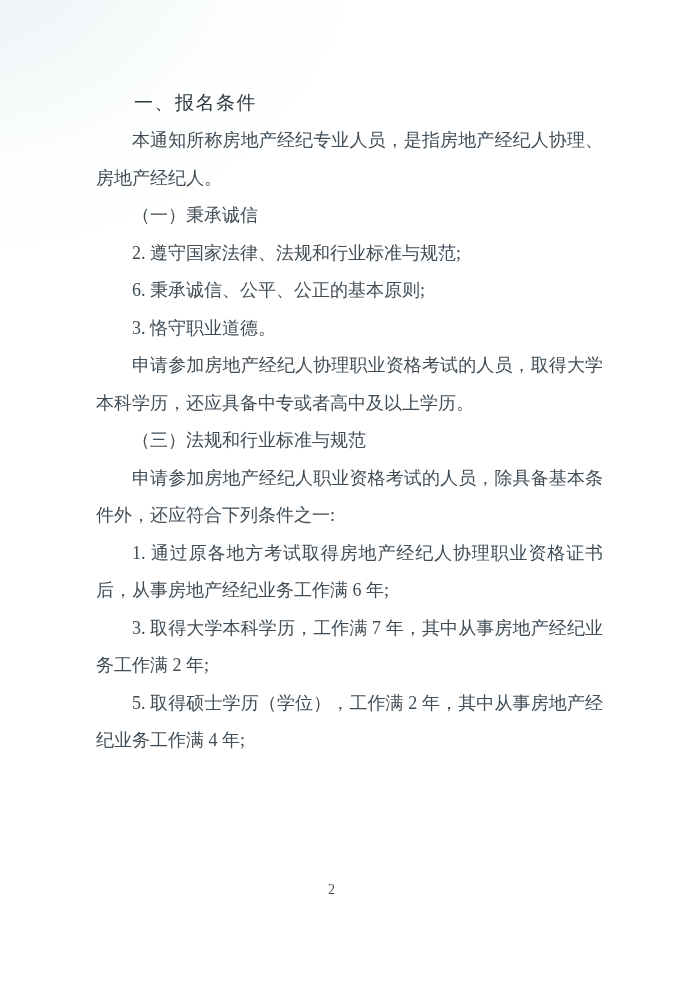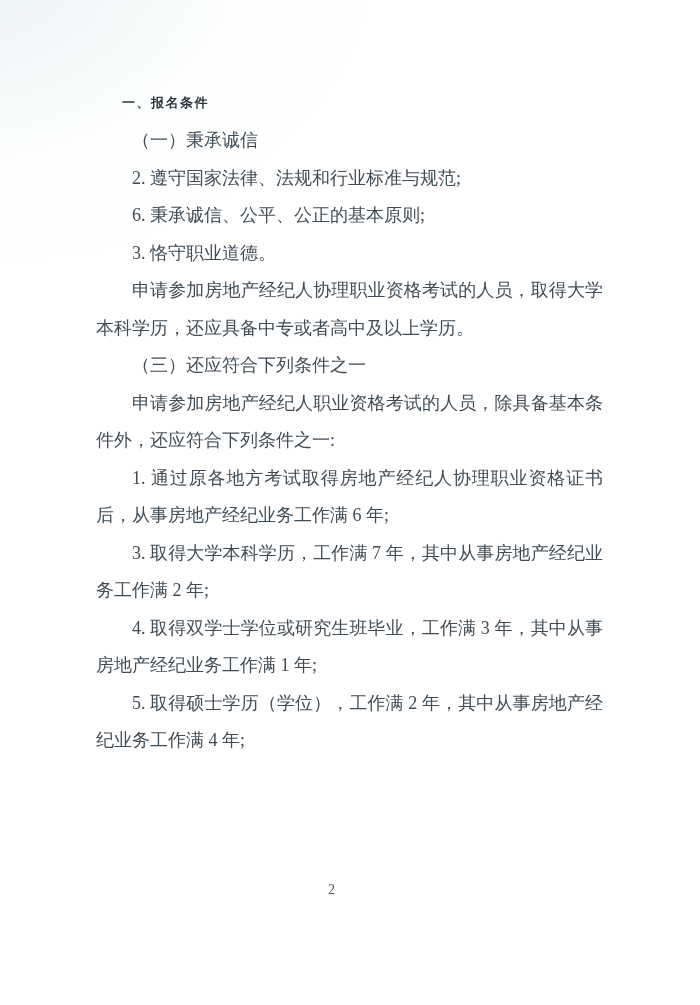--- a/index.html
+++ b/index.html
@@ -26,22 +26,22 @@
     top: 84px;
     width: 507px;
     color: #414d56;
     font-size: 18px;
     line-height: 37.5px;
     text-align: justify;
     text-justify: inter-ideograph;
   }
   .heading {
     margin: 0;
-    font-size: 13px;
-    font-weight: bold;
+    font-size: 19px;
+    font-weight: normal;
     color: #2e373d;
     text-indent: 2em;
     line-height: 38px;
     letter-spacing: 1.5px;
   }
   .content p {
     margin: 0;
     text-indent: 2em;
   }
   .page-number {
@@ -52,26 +52,26 @@
     color: #49535b;
     letter-spacing: 0;
   }
 </style>
 </head>
 <body>
 
 <div class="page">
   <div class="content">
     <h1 class="heading">一、报名条件</h1>
+    <p>本通知所称房地产经纪专业人员，是指房地产经纪人协理、房地产经纪人。</p>
     <p>（一）秉承诚信</p>
     <p>2. 遵守国家法律、法规和行业标准与规范;</p>
     <p>6. 秉承诚信、公平、公正的基本原则;</p>
     <p>3. 恪守职业道德。</p>
     <p>申请参加房地产经纪人协理职业资格考试的人员，取得大学本科学历，还应具备中专或者高中及以上学历。</p>
-    <p>（三）还应符合下列条件之一</p>
+    <p>（三）法规和行业标准与规范</p>
     <p>申请参加房地产经纪人职业资格考试的人员，除具备基本条件外，还应符合下列条件之一:</p>
     <p>1. 通过原各地方考试取得房地产经纪人协理职业资格证书后，从事房地产经纪业务工作满 6 年;</p>
     <p>3. 取得大学本科学历，工作满 7 年，其中从事房地产经纪业务工作满 2 年;</p>
-    <p>4. 取得双学士学位或研究生班毕业，工作满 3 年，其中从事房地产经纪业务工作满 1 年;</p>
     <p>5. 取得硕士学历（学位），工作满 2 年，其中从事房地产经纪业务工作满 4 年;</p>
   </div>
   <div class="page-number">2</div>
 </div>
 
 </body></html>

